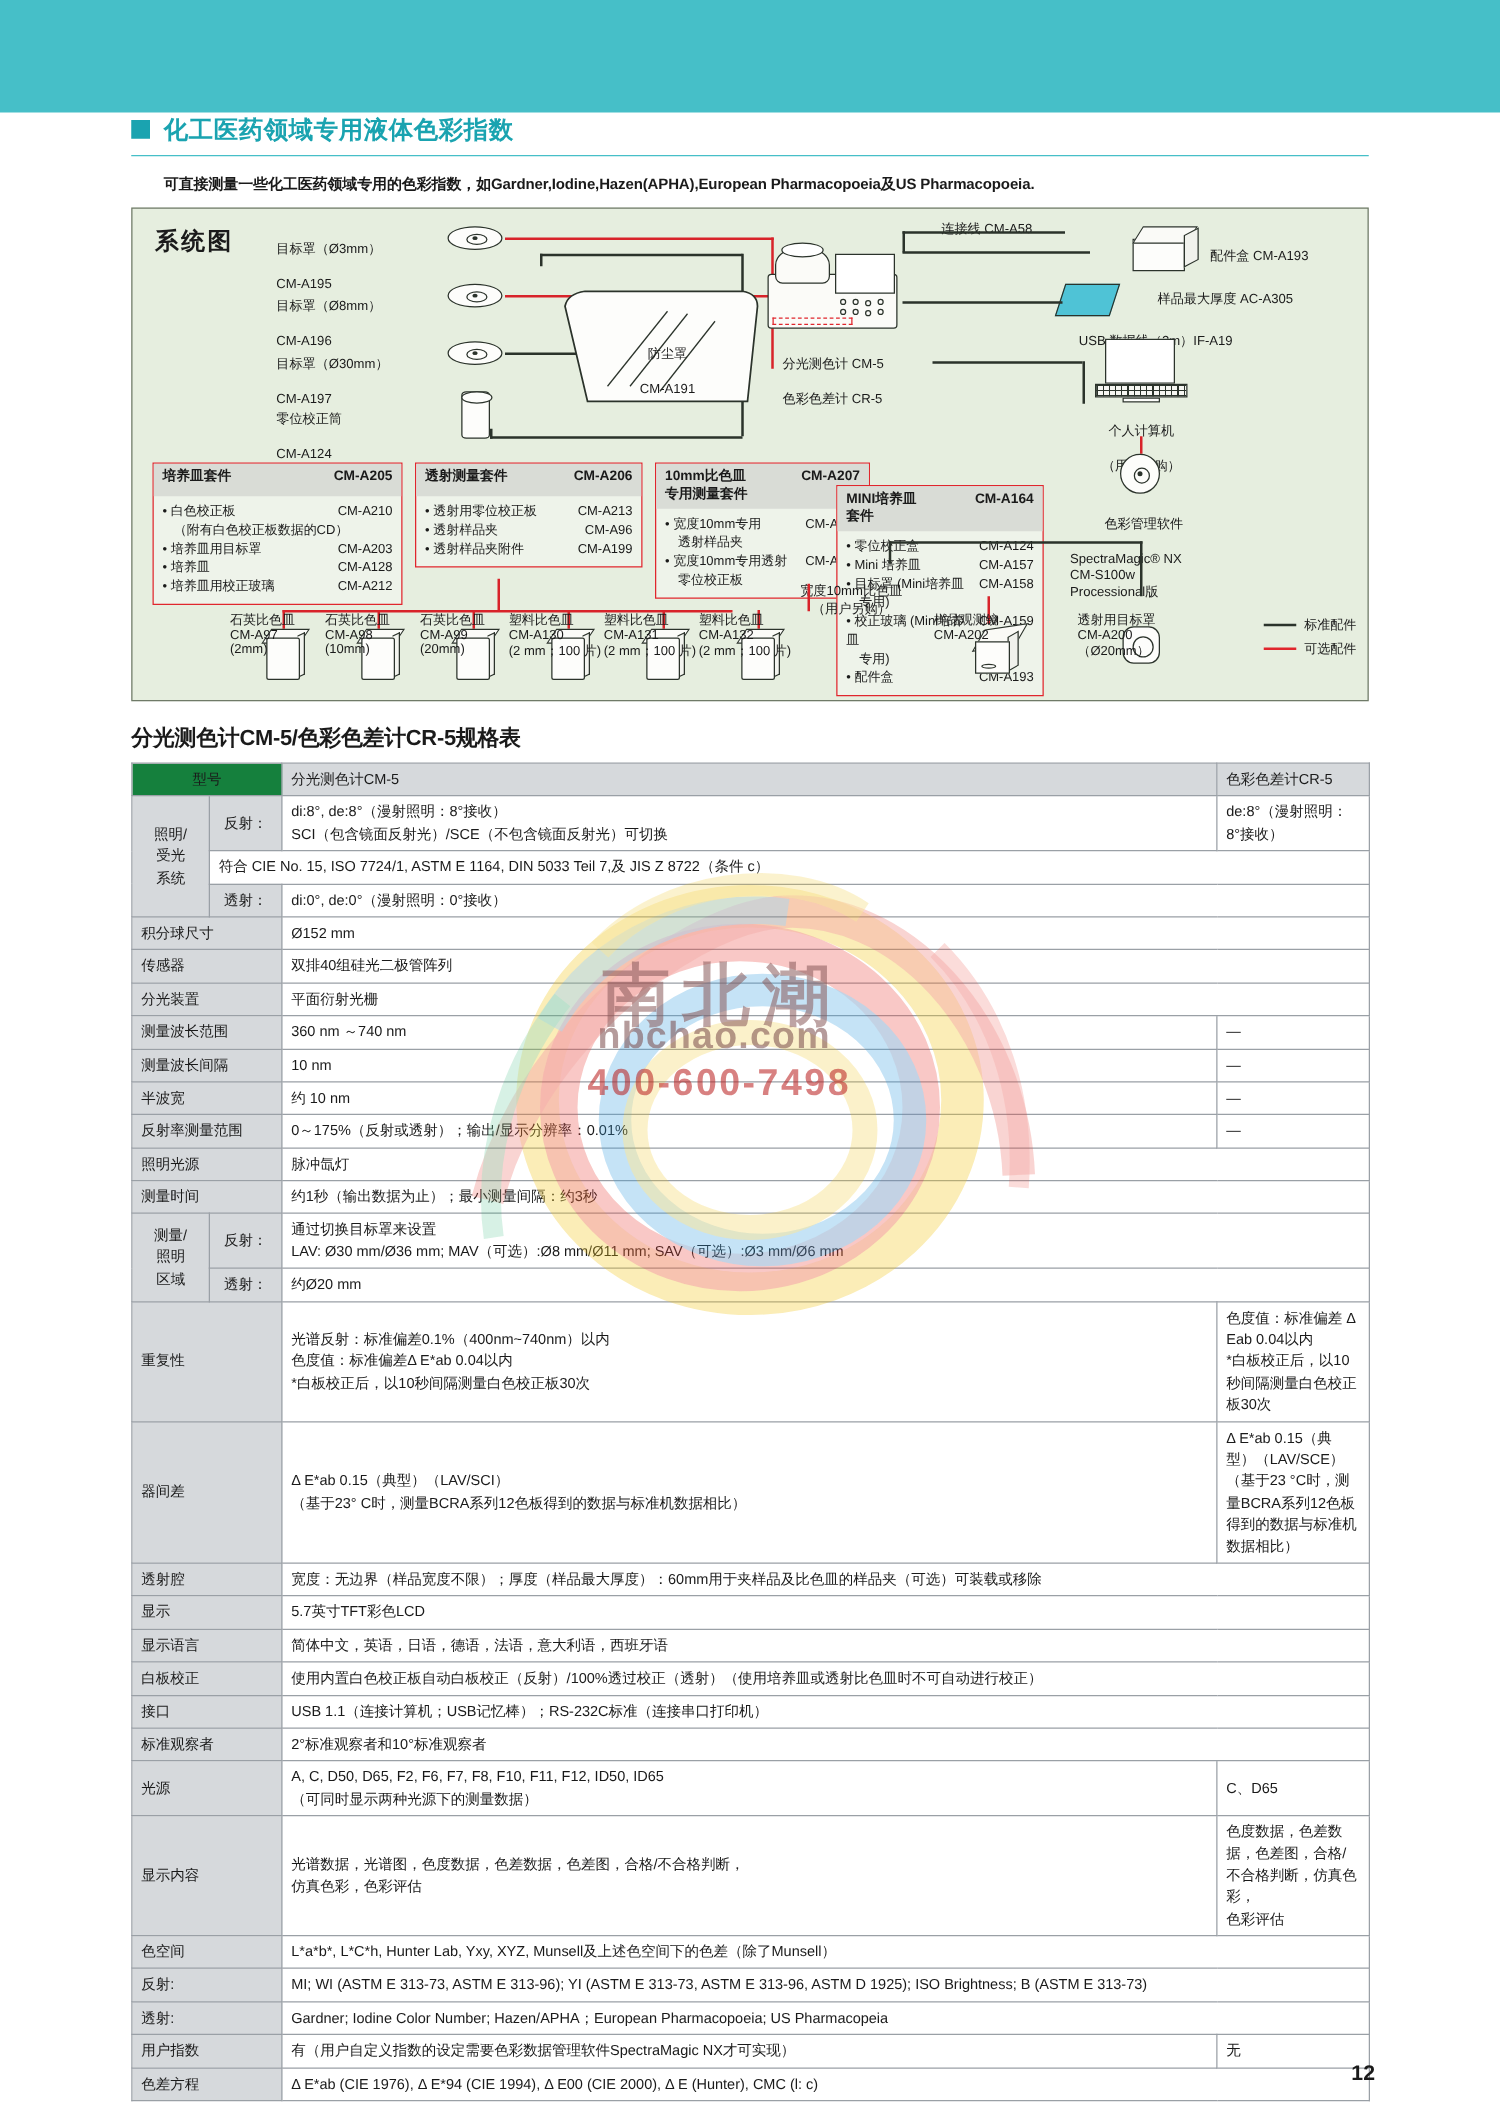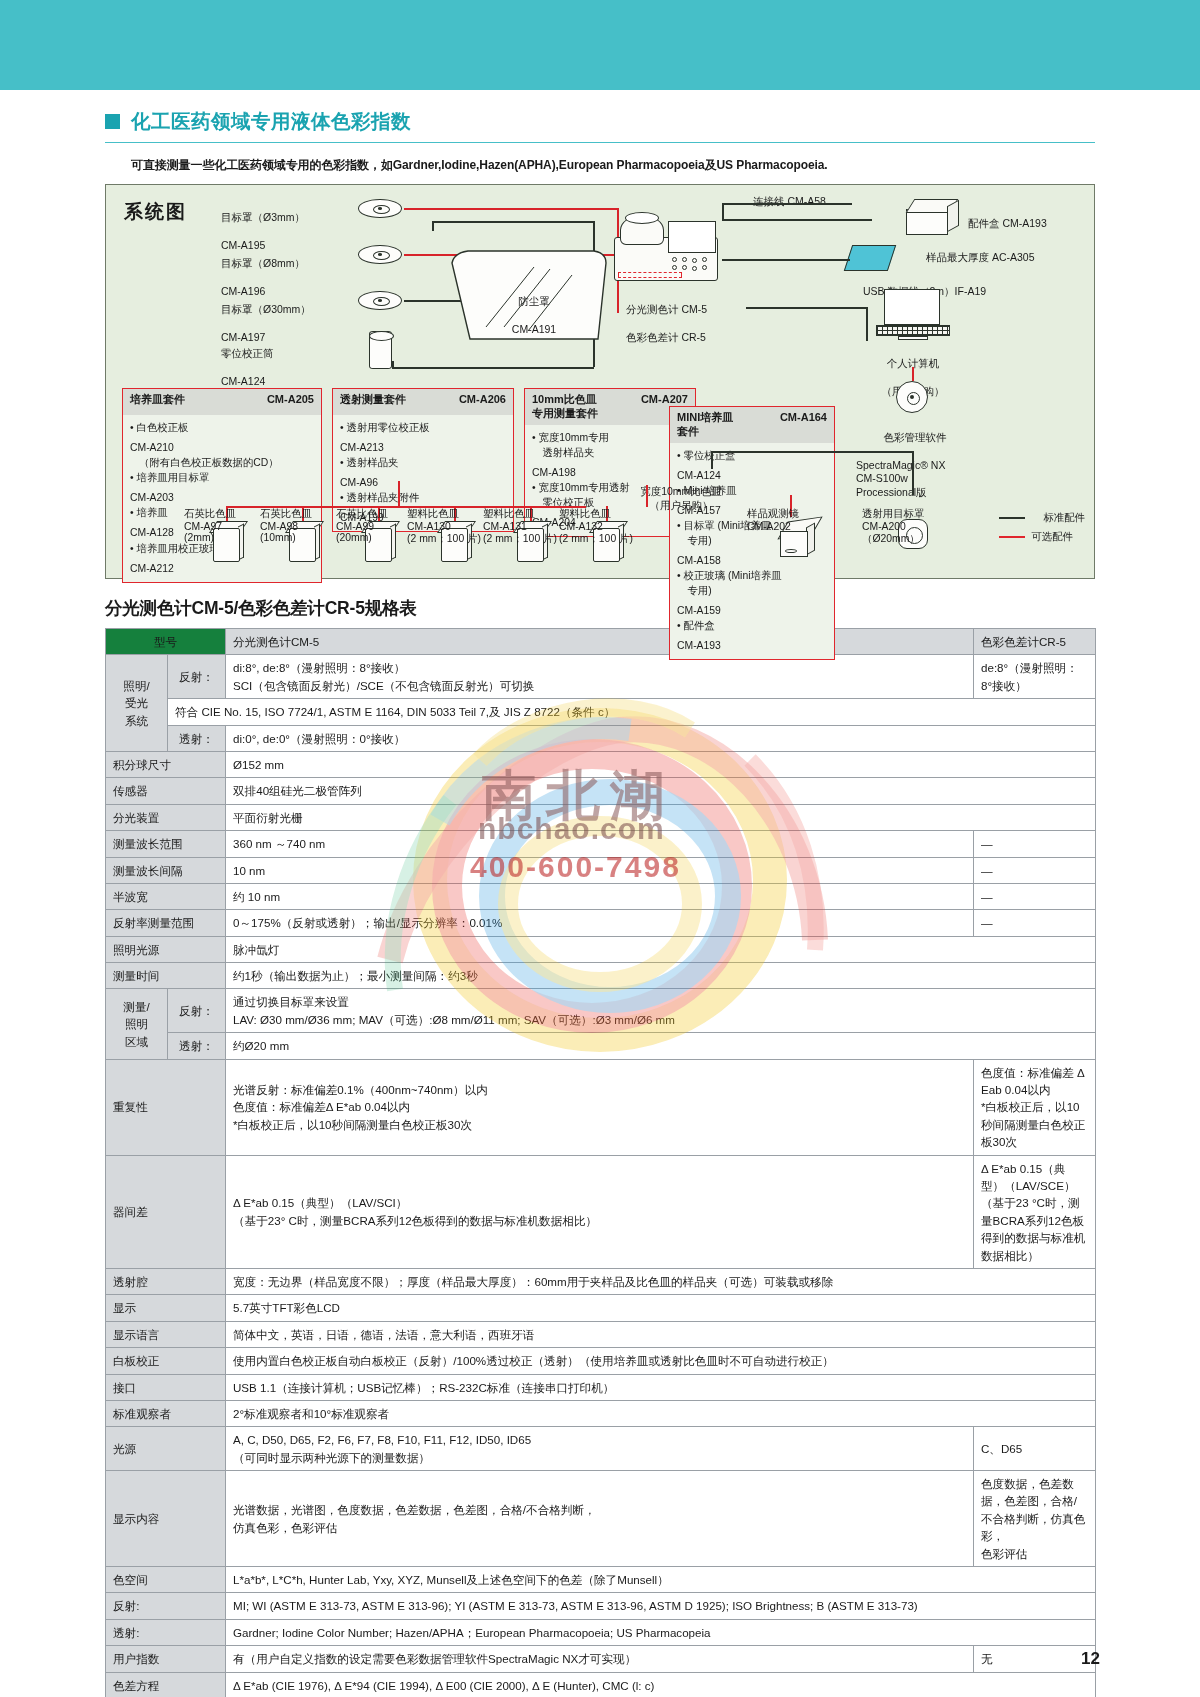--- a/index.html
+++ b/index.html
@@ -12,21 +12,20 @@
     position:relative;
     overflow:hidden;
   }
   .top-band { height:90px; background:#46bfc8; width:100%; }
 
   .page-inner { padding:0 105px; position:relative; }
 
   
   .sec-head {
     display:flex; align-items:center; gap:11px;
-    padding-top:18px;
     color:#1aa3b0;
   }
   .sec-head .sq { width:15px; height:15px; background:#1aa3b0; display:inline-block; }
   .sec-head .txt { font-size:19.5px; font-weight:bold; letter-spacing:.5px; }
   .sec-rule { border-bottom:1.6px solid #46bfc8; margin-top:7px; }
 
   .lead {
     font-size:12px; font-weight:bold; margin:14px 0 10px 26px; letter-spacing:-.1px;
   }
 
@@ -49,21 +48,21 @@
 
   .box {
     position:absolute; border:1.3px solid #e0262d; background:#eef3ea;
   }
   .box .bh {
     background:#d9dcd6; padding:4px 7px 4px 7px; font-size:11px; font-weight:bold;
     display:flex; justify-content:space-between; align-items:flex-start; gap:6px;
     line-height:1.25; min-height:26px;
   }
   .box .bb { padding:5px 7px 6px 7px; font-size:10.4px; line-height:1.45; }
-  .box .bb .row { display:flex; justify-content:space-between; gap:5px;flex-direction:column; }
+  .box .bb .row { display:flex; justify-content:space-between; gap:5px; }
   .box .bb .row .nm { white-space:pre-line; }
   .box .bb .row .cd { white-space:nowrap; }
   .box .bb .sub { padding-left:9px; }
 
   
   .disc { position:absolute; width:44px; height:19px; border:1.2px solid #2b332b;
           border-radius:50%; background:#fdfdfb; }
   .disc:after { content:""; position:absolute; left:50%; top:50%; width:15px; height:7px;
           margin:-3.5px 0 0 -7.5px; border:1.2px solid #2b332b; border-radius:50%; }
   .disc i { position:absolute; left:50%; top:50%; width:4px; height:2.6px; margin:-1.3px 0 0 -2px;
@@ -488,21 +487,21 @@
       <div>样品观测镜</div>
       <div>CM-A202</div>
     </div>
     <div class="lbl c" style="position:absolute; left:757px; top:0; width:104px;">
       <div>透射用目标罩</div>
       <div>CM-A200</div>
       <div>（Ø20mm）</div>
     </div>
 
     <div style="position:absolute; right:10px; top:4px;">
-      <div style="display:flex;align-items:center;gap:18px;margin-bottom:5px;">
+      <div style="display:flex;align-items:center;gap:6px;margin-bottom:5px;">
         <span style="display:inline-block;width:26px;border-top:2.2px solid #2b332b;"></span>
         <span>标准配件</span>
       </div>
       <div style="display:flex;align-items:center;gap:6px;">
         <span style="display:inline-block;width:26px;border-top:2.2px solid #e0262d;"></span>
         <span>可选配件</span>
       </div>
     </div>
   </div>
 

